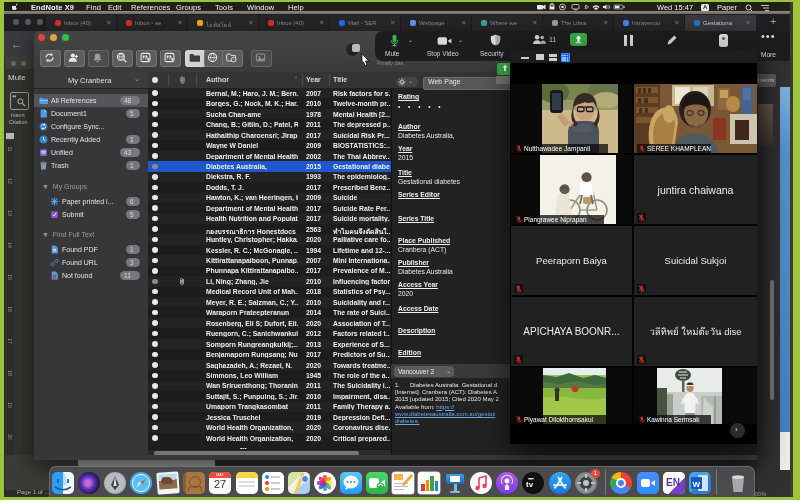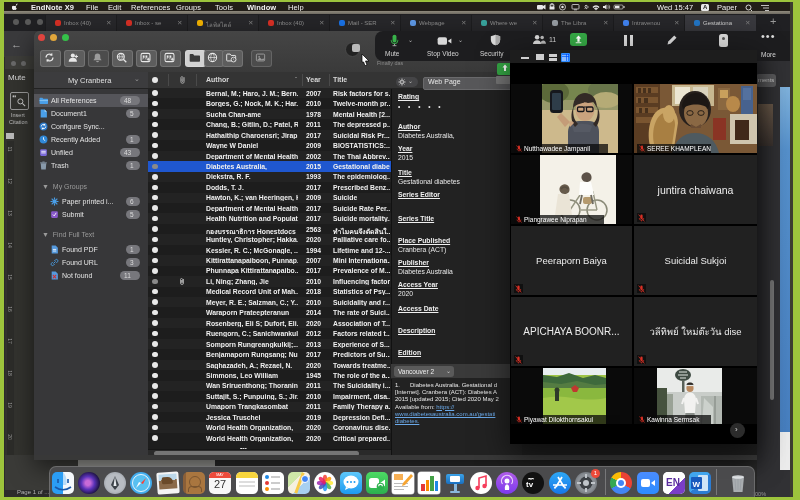--- a/index.html
+++ b/index.html
@@ -5,26 +5,26 @@
 body{width:800px;height:500px;overflow:hidden;background:#9dc43c;font-family:"Liberation Sans",sans-serif;position:relative;}
 .ab{position:absolute;}
 .tx{position:absolute;white-space:nowrap;}
 </style></head><body>
 
 <div class="ab" style="left:0;top:2px;width:800px;height:9px;background:#221e18;"></div>
 <svg class="ab" style="left:12px;top:3px" width="8" height="8" viewBox="0 0 16 16">
     <path fill="#eee" d="M11 1c-.8.1-1.7.6-2.2 1.2-.5.6-.9 1.4-.7 2.2.9 0 1.7-.5 2.2-1.1.5-.6.8-1.4.7-2.3zM8.2 5.3c-1.2 0-2.4.7-3 .7-.7 0-1.7-.7-2.8-.7C1 5.3-.4 6.5-.4 8.8c0 1.4.5 2.9 1.2 3.8.6.8 1.1 1.5 1.9 1.5.7 0 1-.5 2-.5s1.2.5 2 .5 1.3-.7 1.9-1.5c.4-.6.6-1 .9-1.7-2.4-.9-2.7-4.3-.3-5.2-.7-.9-1.7-1.4-3-1.4z"></path>
   </svg>
 <div class="tx" style="left:31px;top:3px;font-size:7.5px;color:#f2f2f2;font-weight:bold;letter-spacing:.1px">EndNote X9</div>
-<div class="tx" style="left:86px;top:3px;font-size:7.5px;color:#f2f2f2;font-weight:normal;letter-spacing:.1px">File</div>
+<div class="tx" style="left:86px;top:3px;font-size:7.5px;color:#f2f2f2;font-weight:normal;letter-spacing:.1px">Find</div>
 <div class="tx" style="left:108px;top:3px;font-size:7.5px;color:#f2f2f2;font-weight:normal;letter-spacing:.1px">Edit</div>
 <div class="tx" style="left:131px;top:3px;font-size:7.5px;color:#f2f2f2;font-weight:normal;letter-spacing:.1px">References</div>
 <div class="tx" style="left:176px;top:3px;font-size:7.5px;color:#f2f2f2;font-weight:normal;letter-spacing:.1px">Groups</div>
 <div class="tx" style="left:215px;top:3px;font-size:7.5px;color:#f2f2f2;font-weight:normal;letter-spacing:.1px">Tools</div>
-<div class="tx" style="left:247px;top:3px;font-size:7.5px;color:#f2f2f2;font-weight:bold;letter-spacing:.1px">Window</div>
+<div class="tx" style="left:247px;top:3px;font-size:7.5px;color:#f2f2f2;font-weight:normal;letter-spacing:.1px">Window</div>
 <div class="tx" style="left:288px;top:3px;font-size:7.5px;color:#f2f2f2;font-weight:normal;letter-spacing:.1px">Help</div>
 <svg class="ab" style="left:536px;top:3px" width="120" height="8" viewBox="0 0 240 16">
 <g fill="#e8e8e8">
 <rect x="2" y="4" width="12" height="9" rx="2"></rect>
       <path d="M14 6l5-3v10l-5-3z"></path>
 <path d="M28 7v-2a4 4 0 018 0v2h-1.5v-2a2.5 2.5 0 00-5 0v2z" fill="none" stroke="#e8e8e8" stroke-width="1.5"></path>
       <rect x="27" y="7" width="10" height="6" rx="1"></rect>
 <circle cx="53" cy="8" r="6" fill="none" stroke="#e8e8e8" stroke-width="1.5"></circle>
       <circle cx="53" cy="8" r="2.5"></circle>
 <rect x="72" y="3" width="14" height="9" rx="1.5" fill="none" stroke="#e8e8e8" stroke-width="1.5"></rect>

